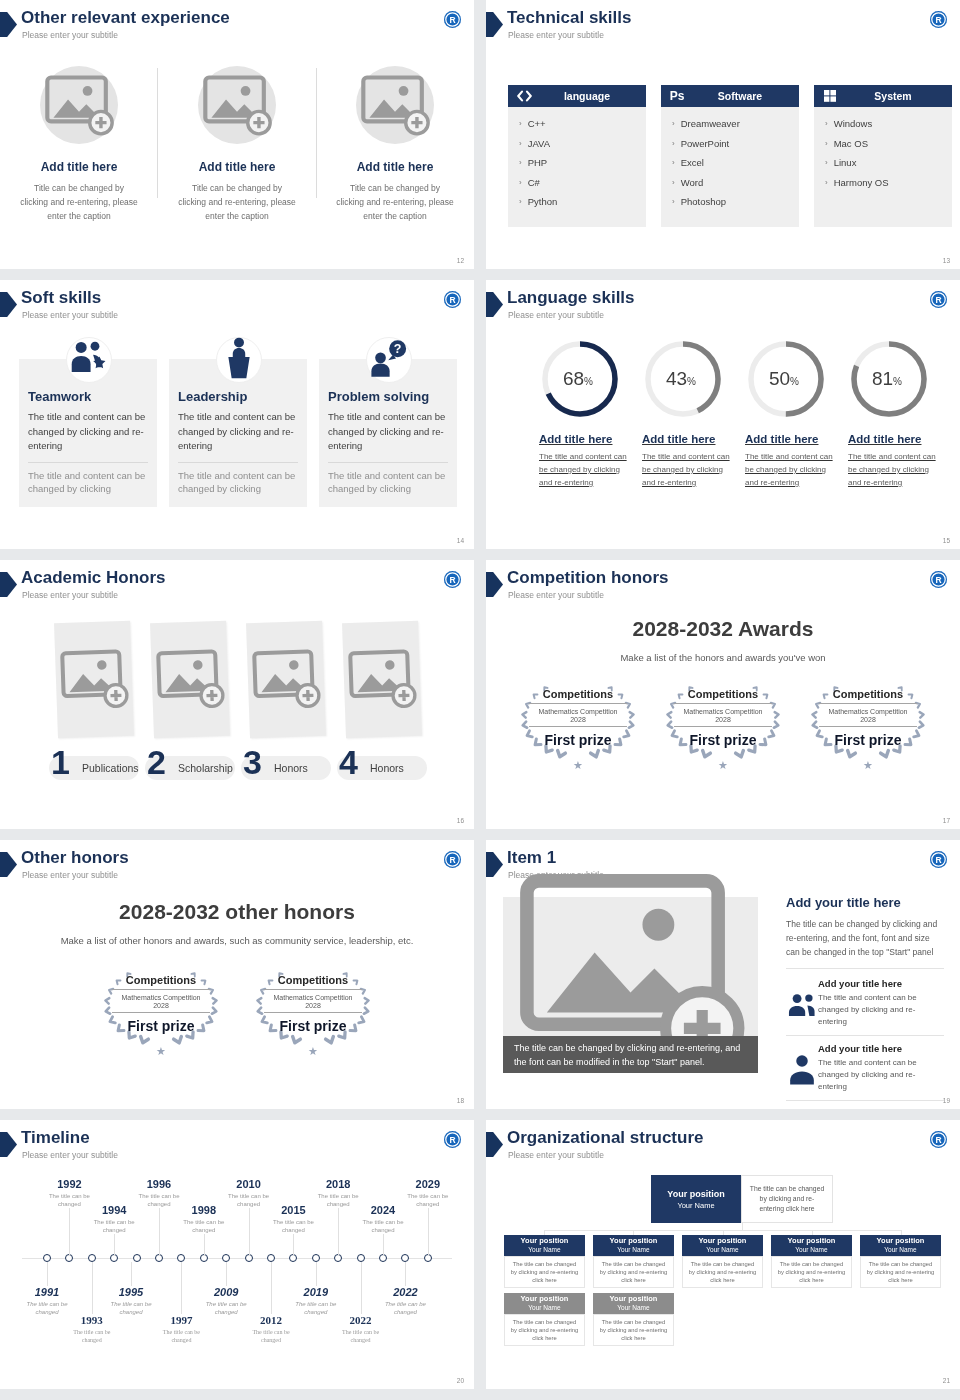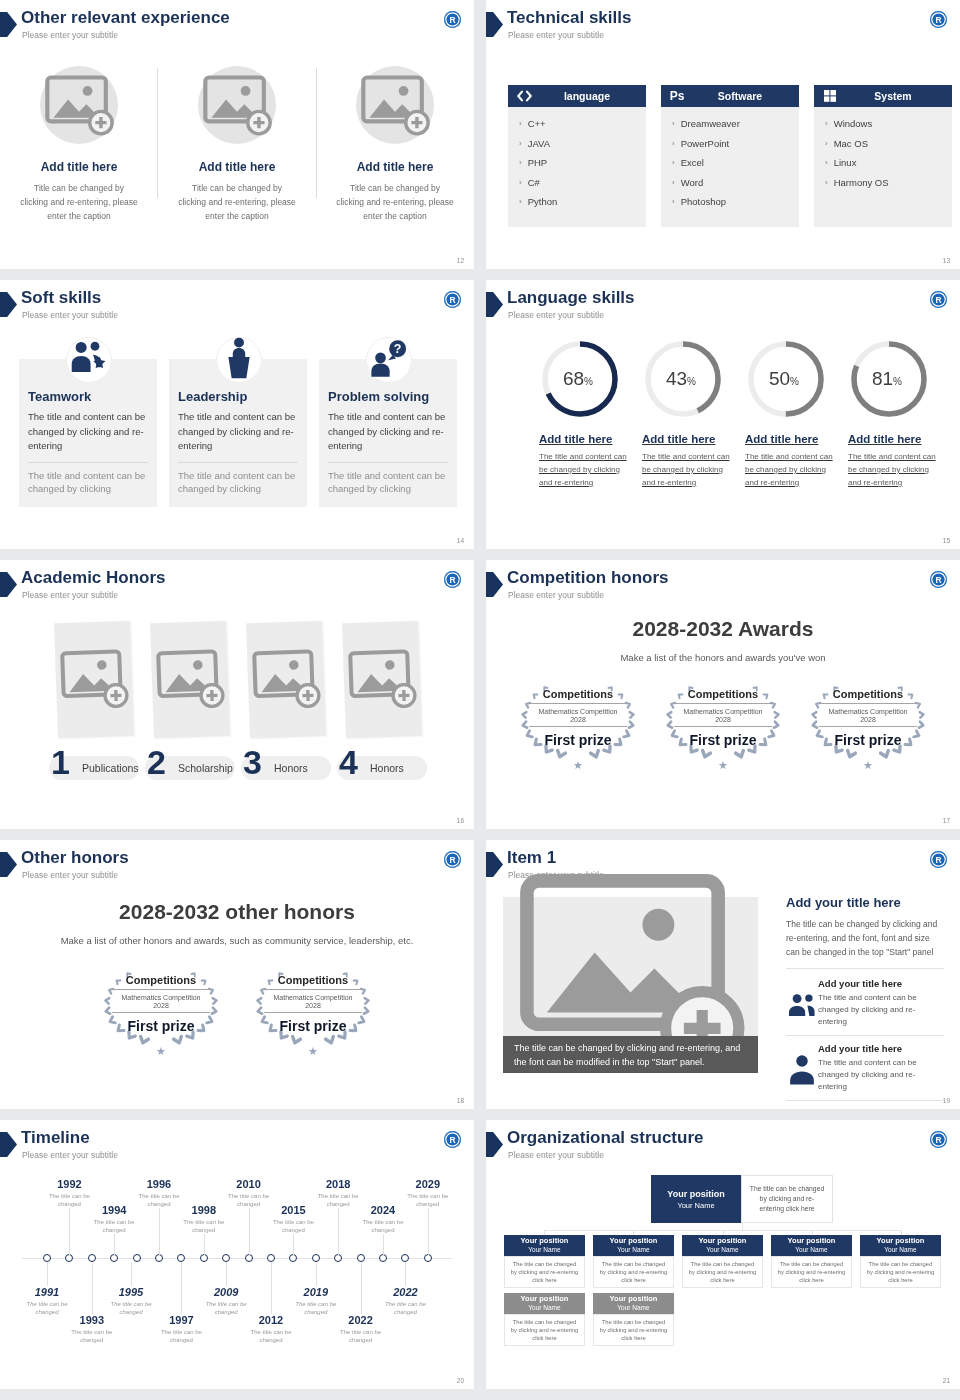--- a/index.html
+++ b/index.html
@@ -89,21 +89,21 @@
   .tl{position:absolute;left:22px;top:48px;width:430px;height:212px;}
   .tl-line{position:absolute;top:90px;left:0;right:0;height:1px;background:#e3e3e3;}
   .tl-dot{position:absolute;top:86px;width:8px;height:8px;border:1.5px solid #1b3156;background:#fff;border-radius:50%;box-sizing:border-box;}
   .tl-event{position:absolute;width:54px;margin-left:-27px;text-align:center;}
   .tl-event .yr{font-size:11px;font-weight:bold;color:#1b3156;}
   .tl-event .cap{font-size:6px;color:#9a9a9a;line-height:8px;margin-top:2px;}
   .tl-event.above{height:30px;}
   .tl-event.above.far{top:10px;}
   .tl-event.above.near{top:36px;}
   .tl-event.below.near{top:118px;font-style:italic;}
-  .tl-event.below.far{top:146px;}
+  .tl-event.below.far{top:146px;font-family:Liberation Serif, serif;}
   .tl-event.above::after{content:'';position:absolute;left:50%;top:100%;width:1px;background:#e0e0e0;}
   .tl-event.above.far::after{height:48px;}
   .tl-event.above.near::after{height:22px;}
   .tl-event.below::before{content:'';position:absolute;left:50%;bottom:100%;width:1px;background:#e0e0e0;}
   .tl-event.below.near::before{height:24px;}
   .tl-event.below.far::before{height:52px;}
   
   .org-root{position:absolute;left:165px;top:55px;width:182px;height:48px;display:flex;}
   .org-root .pos{width:90px;background:#1f3864;color:#fff;display:flex;flex-direction:column;justify-content:center;text-align:center;}
   .org-root .pos .p{font-size:9px;font-weight:bold;}

